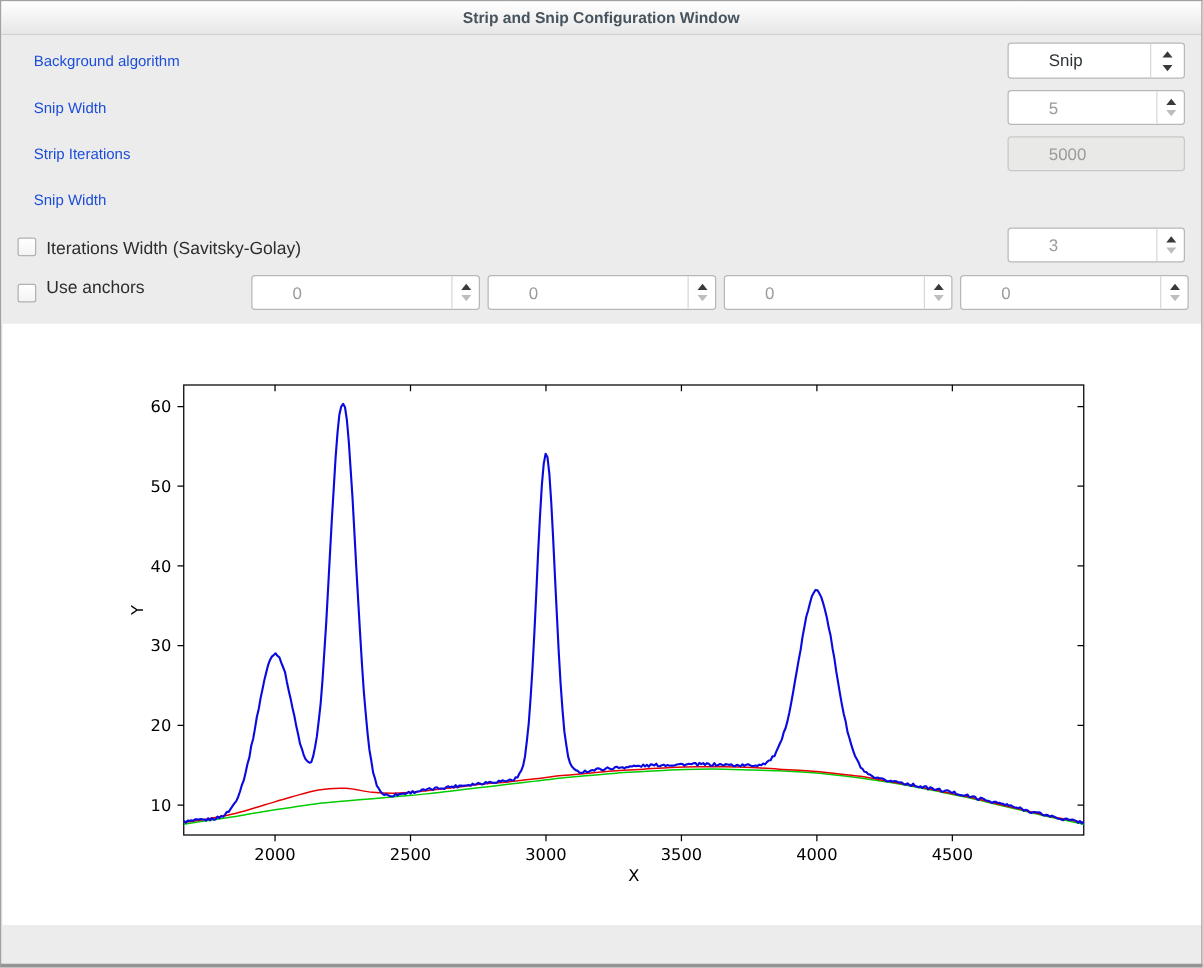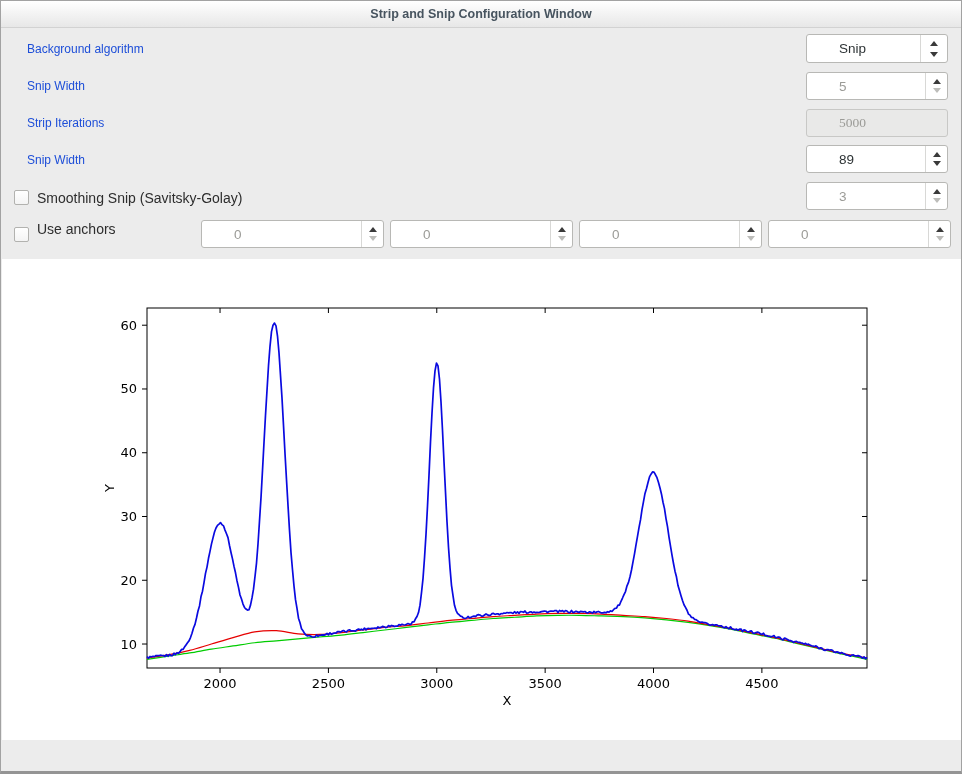--- a/index.html
+++ b/index.html
@@ -82,35 +82,28 @@
     <span class="flabel" style="top:50px;">Snip Width</span>
     <div class="entrybase gray" style="left:805px; top:43px; width:142px; height:28px;">
       <span class="val">5</span>
       <span class="spincol">
         <span class="tri-up"></span>
         <span class="tri-dn tri-light"></span>
       </span>
     </div>
 
     <span class="flabel" style="top:87px;">Strip Iterations</span>
-    <div class="entrybase gray disabled-entry" style="left:805px; top:80px; width:142px; height:28px;font-family:Liberation Serif, serif;">
+    <div class="entrybase gray disabled-entry" style="left:805px; top:80px; width:142px; height:28px;">
       <span class="val">5000</span>
     </div>
 
     <span class="flabel" style="top:124px;">Snip Width</span>
-    <div class="entrybase" style="left:805px; top:116px; width:142px; height:28px;">
-      <span class="val">89</span>
-      <span class="spincol">
-        <span class="tri-up"></span>
-        <span class="tri-dn"></span>
-      </span>
-    </div>
 
     <span class="cb" style="top:161px;"></span>
-    <span class="cblabel" style="top:161px;">Smoothing Snip (Savitsky-Golay)</span>
+    <span class="cblabel" style="top:161px;">Iterations Width (Savitsky-Golay)</span>
     <div class="entrybase gray" style="left:805px; top:153px; width:142px; height:28px;">
       <span class="val">3</span>
       <span class="spincol">
         <span class="tri-up"></span>
         <span class="tri-dn tri-light"></span>
       </span>
     </div>
 
     <span class="cb" style="top:198px;"></span>
     <span class="cblabel" style="top:192px;">Use anchors</span>

